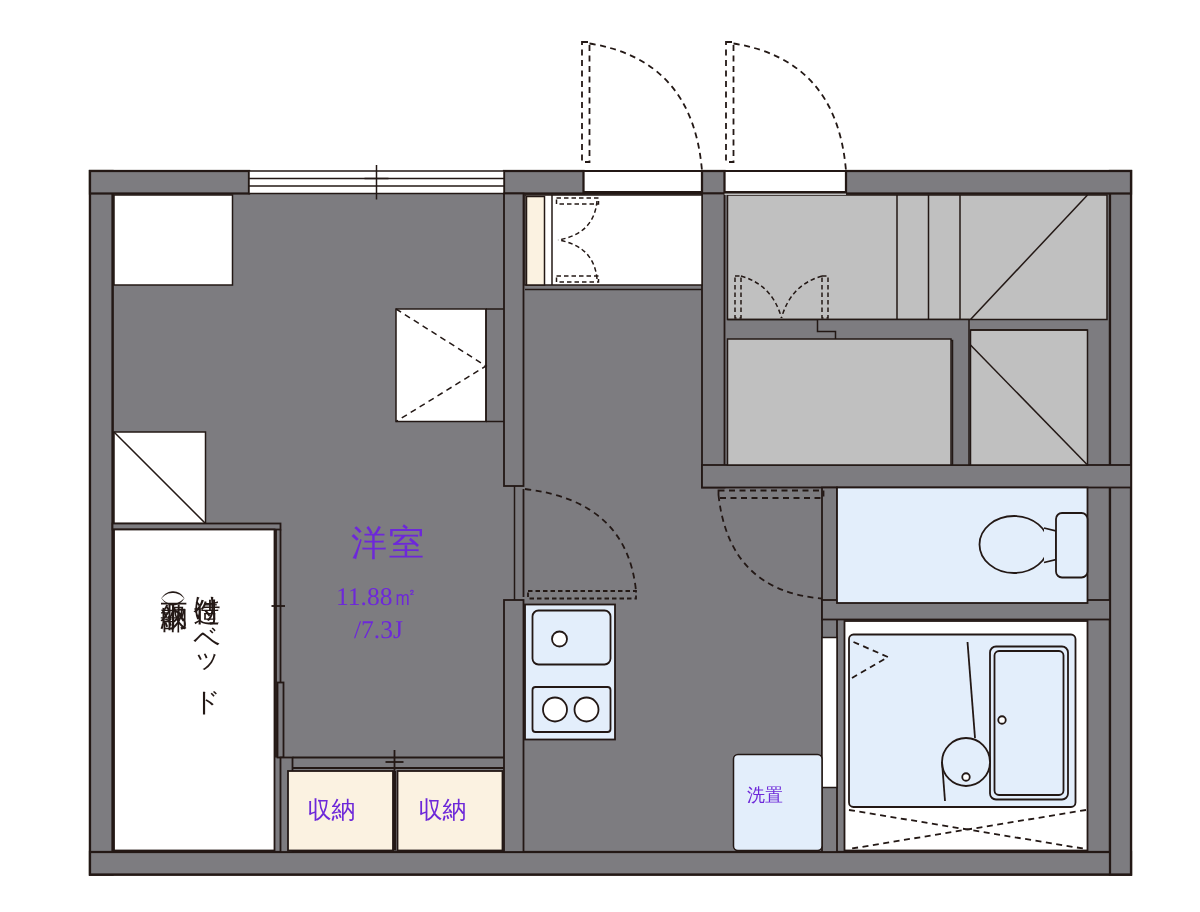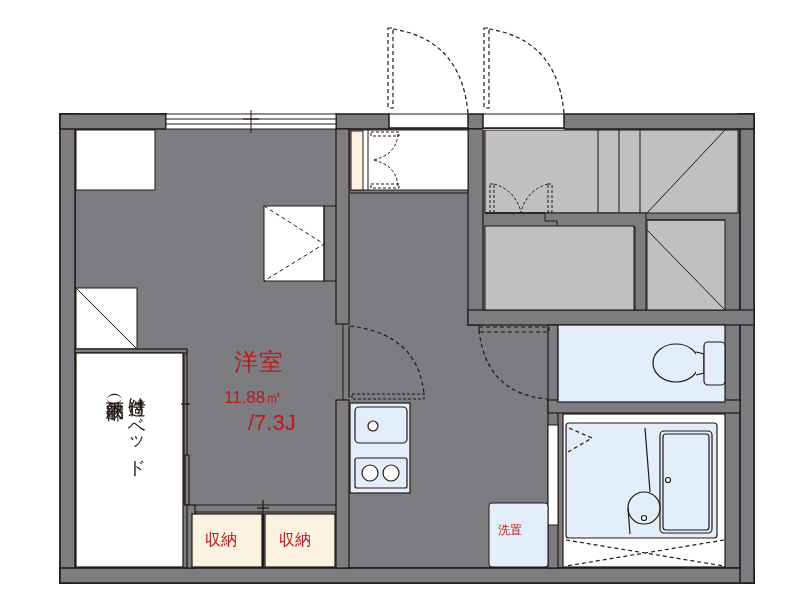--- a/index.html
+++ b/index.html
@@ -1,21 +1,21 @@
 <!DOCTYPE html>
 <html><head>
 <meta charset="utf-8">
 <style>
   html,body{margin:0;padding:0;background:#ffffff;}
   body{width:800px;height:608px;position:relative;overflow:hidden;font-family:"DejaVu Sans","Liberation Sans",sans-serif;}
   #plan{position:absolute;left:0;top:0;width:800px;height:608px;}
-  .lbl{position:absolute;color:#b91c1c;font-family:Liberation Sans, sans-serif;white-space:nowrap;}
+  .lbl{position:absolute;color:#6d28d9;font-family:Liberation Serif, serif;white-space:nowrap;}
   .room-name{left:234px;top:346px;font-size:24px;letter-spacing:1px;}
   .room-area{left:224px;top:386px;font-size:17px;}
-  .room-jo{left:248px;top:410px;font-size:22px;}
+  .room-jo{left:236px;top:410px;font-size:17px;}
   .storage1{left:205px;top:530px;font-size:16px;}
   .storage2{left:279px;top:530px;font-size:16px;}
   .washer{left:498px;top:522px;font-size:12px;}
   .vert{position:absolute;writing-mode:vertical-rl;font-size:18px;line-height:22px;color:#231815;}
   .bed-col1{left:126px;top:385px;}
   .bed-col2{left:104px;top:388px;}
 </style>
 </head>
 <body>
 

